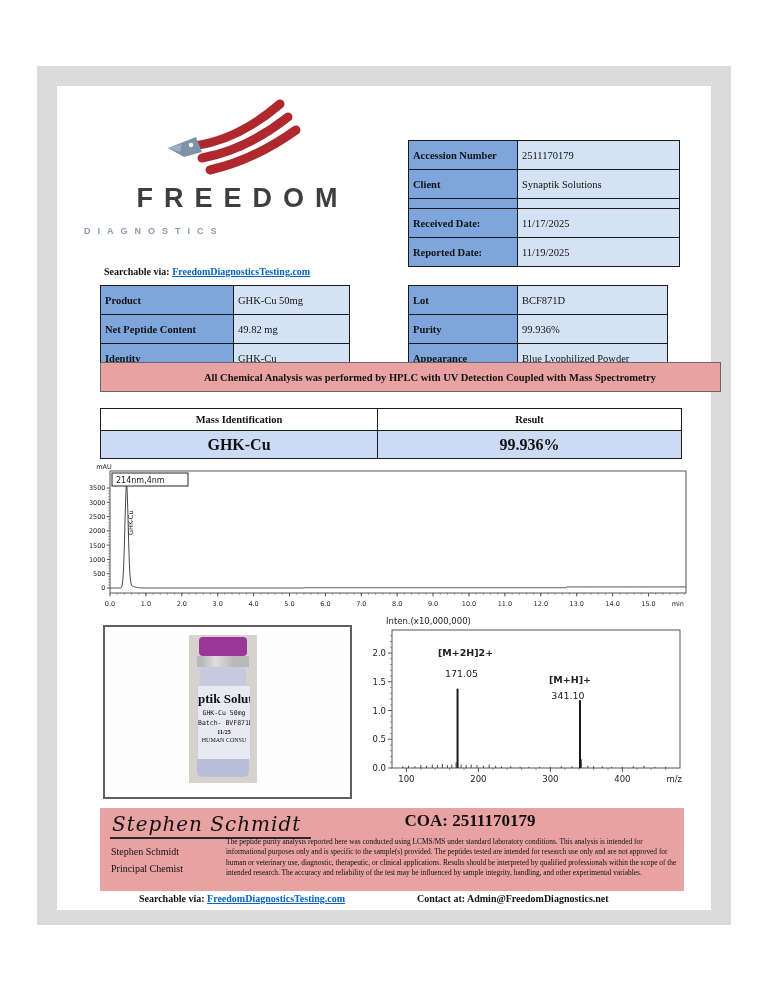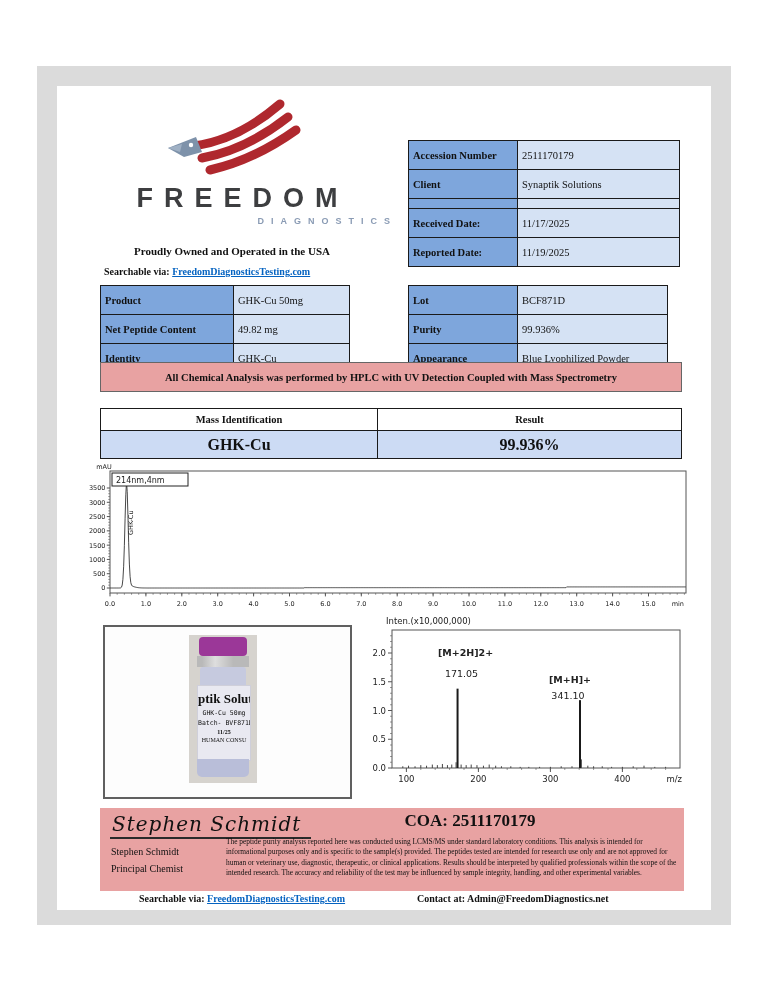--- a/index.html
+++ b/index.html
@@ -6,39 +6,39 @@
   .canvas{position:relative;width:768px;height:994px;background:#fff;overflow:hidden;
           font-family:"Liberation Serif",serif;color:#111;}
   .page-frame{position:absolute;left:37px;top:66px;width:694px;height:859px;background:#DBDBDB;}
   .page{position:absolute;left:20px;top:20px;width:654px;height:824px;background:#fff;}
 
   
   .logo-icon{position:absolute;left:103px;top:10px;width:150px;height:84px;}
   .logo-name{position:absolute;left:20px;top:97px;width:320px;text-align:center;
              font-family:"Liberation Sans",sans-serif;font-weight:bold;font-size:27px;
              letter-spacing:11px;color:#3D3E40;text-indent:11px;}
-  .logo-sub{position:absolute;left:20px;top:130px;width:320px;text-align:right;
+  .logo-sub{position:absolute;left:20px;top:140px;width:320px;text-align:left;
             font-family:"Liberation Sans",sans-serif;font-weight:bold;font-size:9px;
             letter-spacing:7px;color:#8A9BB4;text-indent:7px;}
   .tagline{position:absolute;left:0px;top:159px;width:350px;text-align:center;
            font-weight:bold;font-size:11px;}
   .searchable-top{position:absolute;left:47px;top:180px;font-size:10px;font-weight:bold;}
   a.doclink{color:#0563C1;text-decoration:underline;font-weight:bold;cursor:pointer;}
 
   .doc-title{position:absolute;left:345px;top:14px;width:284px;text-align:center;
              font-size:24px;font-weight:bold;}
 
   table.doc-table{position:absolute;border-collapse:collapse;table-layout:fixed;}
   table.doc-table td{border:1px solid #1a1a1a;font-size:10.5px;padding:6px 4px;height:16px;
                      overflow:hidden;white-space:nowrap;}
   td.lbl{background:#7EA6DC;font-weight:bold;}
   td.val{background:#D5E2F4;}
 
   .banner{position:absolute;left:43px;top:276px;width:580px;height:28px;background:#E8A2A2;
-          border:1px solid #666;display:flex;align-items:center;justify-content:center;}
+          border:1px solid #666;display:flex;align-items:center;justify-content:center;padding-left:39px;}
   .banner span{font-size:10.5px;font-weight:bold;}
 
   table.mass-table{position:absolute;left:43px;top:322px;border-collapse:collapse;table-layout:fixed;width:582px;}
   table.mass-table td{border:1px solid #1a1a1a;text-align:center;font-weight:bold;}
   .mass-head td{font-size:10.5px;height:19px;background:#fff;}
   .mass-row td{font-size:16px;height:25px;background:#CCDBF4;}
 
   .chrom{position:absolute;left:31px;top:377px;width:600px;height:149px;}
   .vial-box{position:absolute;left:46px;top:539px;width:245px;height:170px;border:2px solid #606060;background:#fdfdfd;}
   .photo{position:absolute;left:84px;top:8px;width:68px;height:148px;background:#D6D3CE;}
@@ -81,21 +81,20 @@
         <path d="M34,50 Q78,44 120,8" stroke="#AF282E" stroke-width="9" fill="none" stroke-linecap="round"></path>
         <path d="M42,62 Q86,54 128,21" stroke="#AF282E" stroke-width="9" fill="none" stroke-linecap="round"></path>
         <path d="M50,74 Q94,64 136,34" stroke="#AF282E" stroke-width="9" fill="none" stroke-linecap="round"></path>
         <polygon points="8,52 36,41 42,56 24,61" fill="#7E92AA"></polygon>
         <polygon points="8,52 22,48 20,56" fill="#9FB0C4"></polygon>
         <circle cx="31" cy="49" r="2.2" fill="#fff"></circle>
       </svg>
     </div>
     <div class="logo-name">FREEDOM</div>
     <div class="logo-sub">DIAGNOSTICS</div>
-    <div class="tagline">Proudly Owned and Operated in the USA</div>
     <div class="searchable-top">
       <span>Searchable via:</span>
       <a class="doclink">FreedomDiagnosticsTesting.com</a>
     </div>
 
 
     <table class="doc-table" style="left:351px;top:54px;width:272px;">
       <tbody>
             <tr>
         <td class="lbl" style="width:100px">Accession Number</td>

